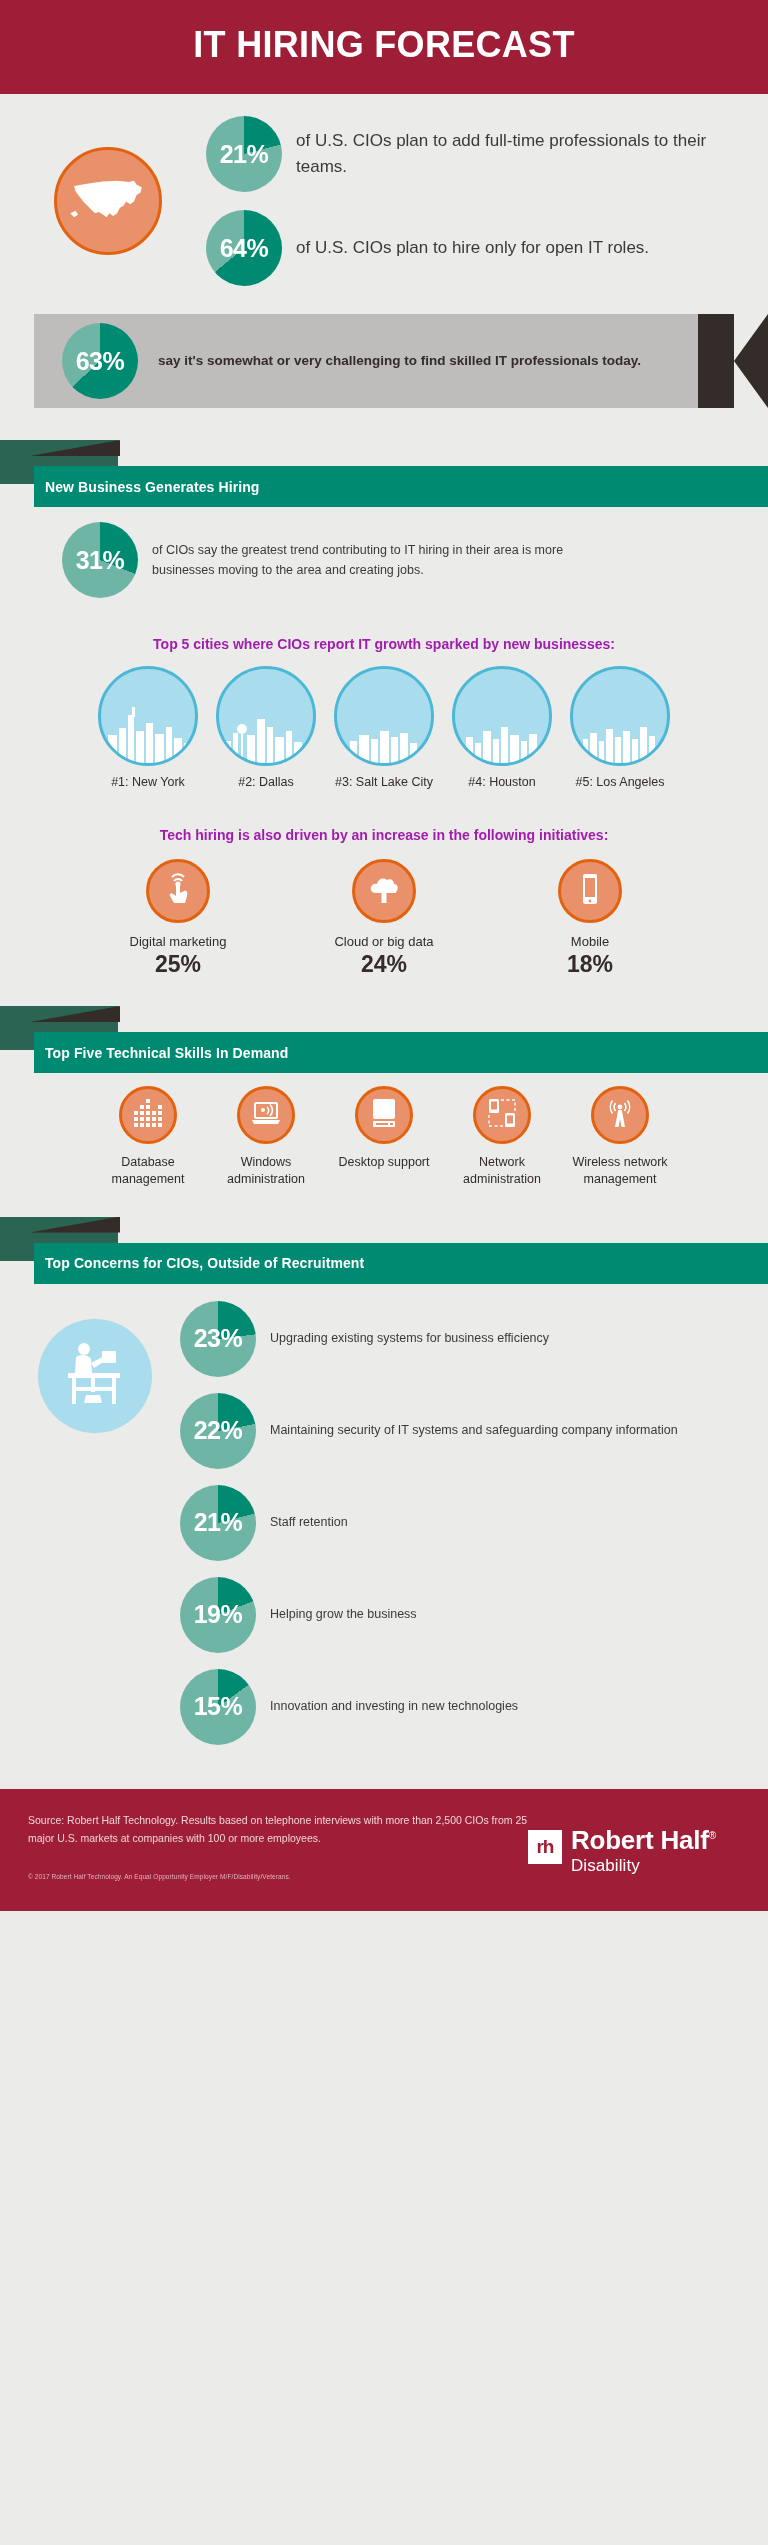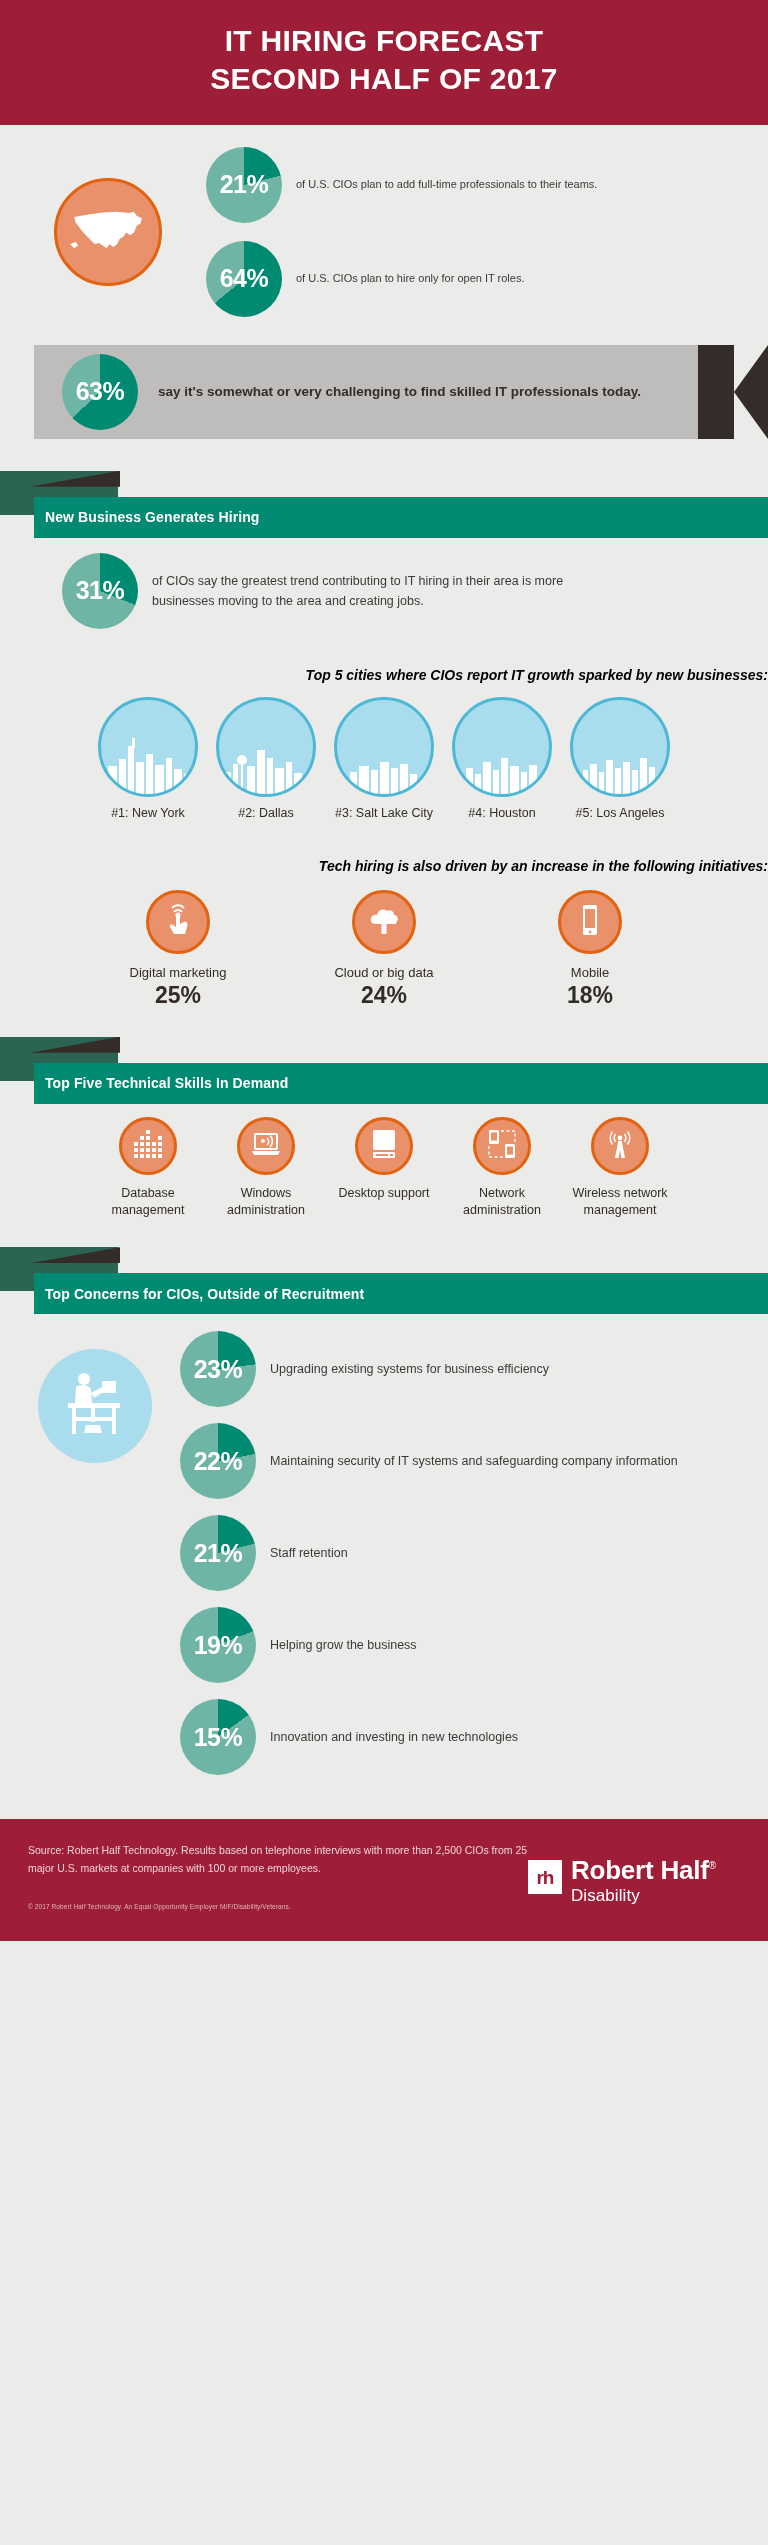--- a/index.html
+++ b/index.html
@@ -12,21 +12,21 @@
   .page { width: 768px; position: relative; background: #ebebe9; }
 
   
   .header {
     background: #9d1e36;
     padding: 22px 0 26px 0;
     text-align: center;
   }
   .header h1 {
     color: #ffffff;
-    font-size: 30px;
+    font-size: 36px;
     font-weight: bold;
     letter-spacing: 0.3px;
     line-height: 1.28;
     font-family: "Liberation Sans", sans-serif;
   }
 
   
   .top-stats {
     display: flex;
     align-items: center;
@@ -58,21 +58,21 @@
     color: #fff;
     font-weight: bold;
     line-height: 1;
     z-index: 2;
     letter-spacing: -0.5px;
   }
   .pie-64 .pie-label, .pie-21 .pie-label { font-size: 25px; }
 
   .stat-text {
     margin-left: 14px;
-    font-size: 11px;
+    font-size: 17px;
     color: #3a3a38;
     line-height: 1.52;
   }
 
   
   .gray-banner-wrap {
     position: relative;
     margin: 18px 0 0 0;
     height: 98px;
   }
@@ -149,24 +149,23 @@
   }
   .row-31 .stat-text {
     font-size: 12.5px;
     line-height: 1.62;
     max-width: 460px;
   }
 
   
   .subhead {
     font-size: 14px; font-weight: bold;
-    color: #000000;
-    text-align: right;
+    color: #a21caf;
+    text-align: center;
     margin-top: 38px;
-    font-style: italic;
   }
   .cities {
     display: flex; justify-content: center;
     gap: 14px;
     margin-top: 14px;
     padding: 0 24px;
     align-items: flex-end;
   }
   .city { width: 104px; text-align: center; }
   .city-circle {
@@ -300,21 +299,20 @@
   }
 </style>
 </head>
 <body>
 
 <div class="page">
 
   <div class="header">
     <h1>
       <span>IT HIRING FORECAST</span><br>
-      <span>SECOND HALF OF 2017</span>
     </h1>
   </div>
 
   <div class="top-stats">
     <div class="map-circle">
       <span>
         <svg viewBox="0 0 120 72" xmlns="http://www.w3.org/2000/svg" aria-hidden="true">
           <path fill="#ffffff" d="M8,16 L30,12 L52,9 L74,8 L92,10 L100,8 L104,14 L112,18 L110,26
             L104,30 L100,40 L94,44 L88,40 L84,46 L78,50 L74,58 L68,62 L62,58 L58,64 L52,60
             L46,56 L40,58 L34,52 L28,46 L22,40 L16,32 L10,24 Z"></path>

